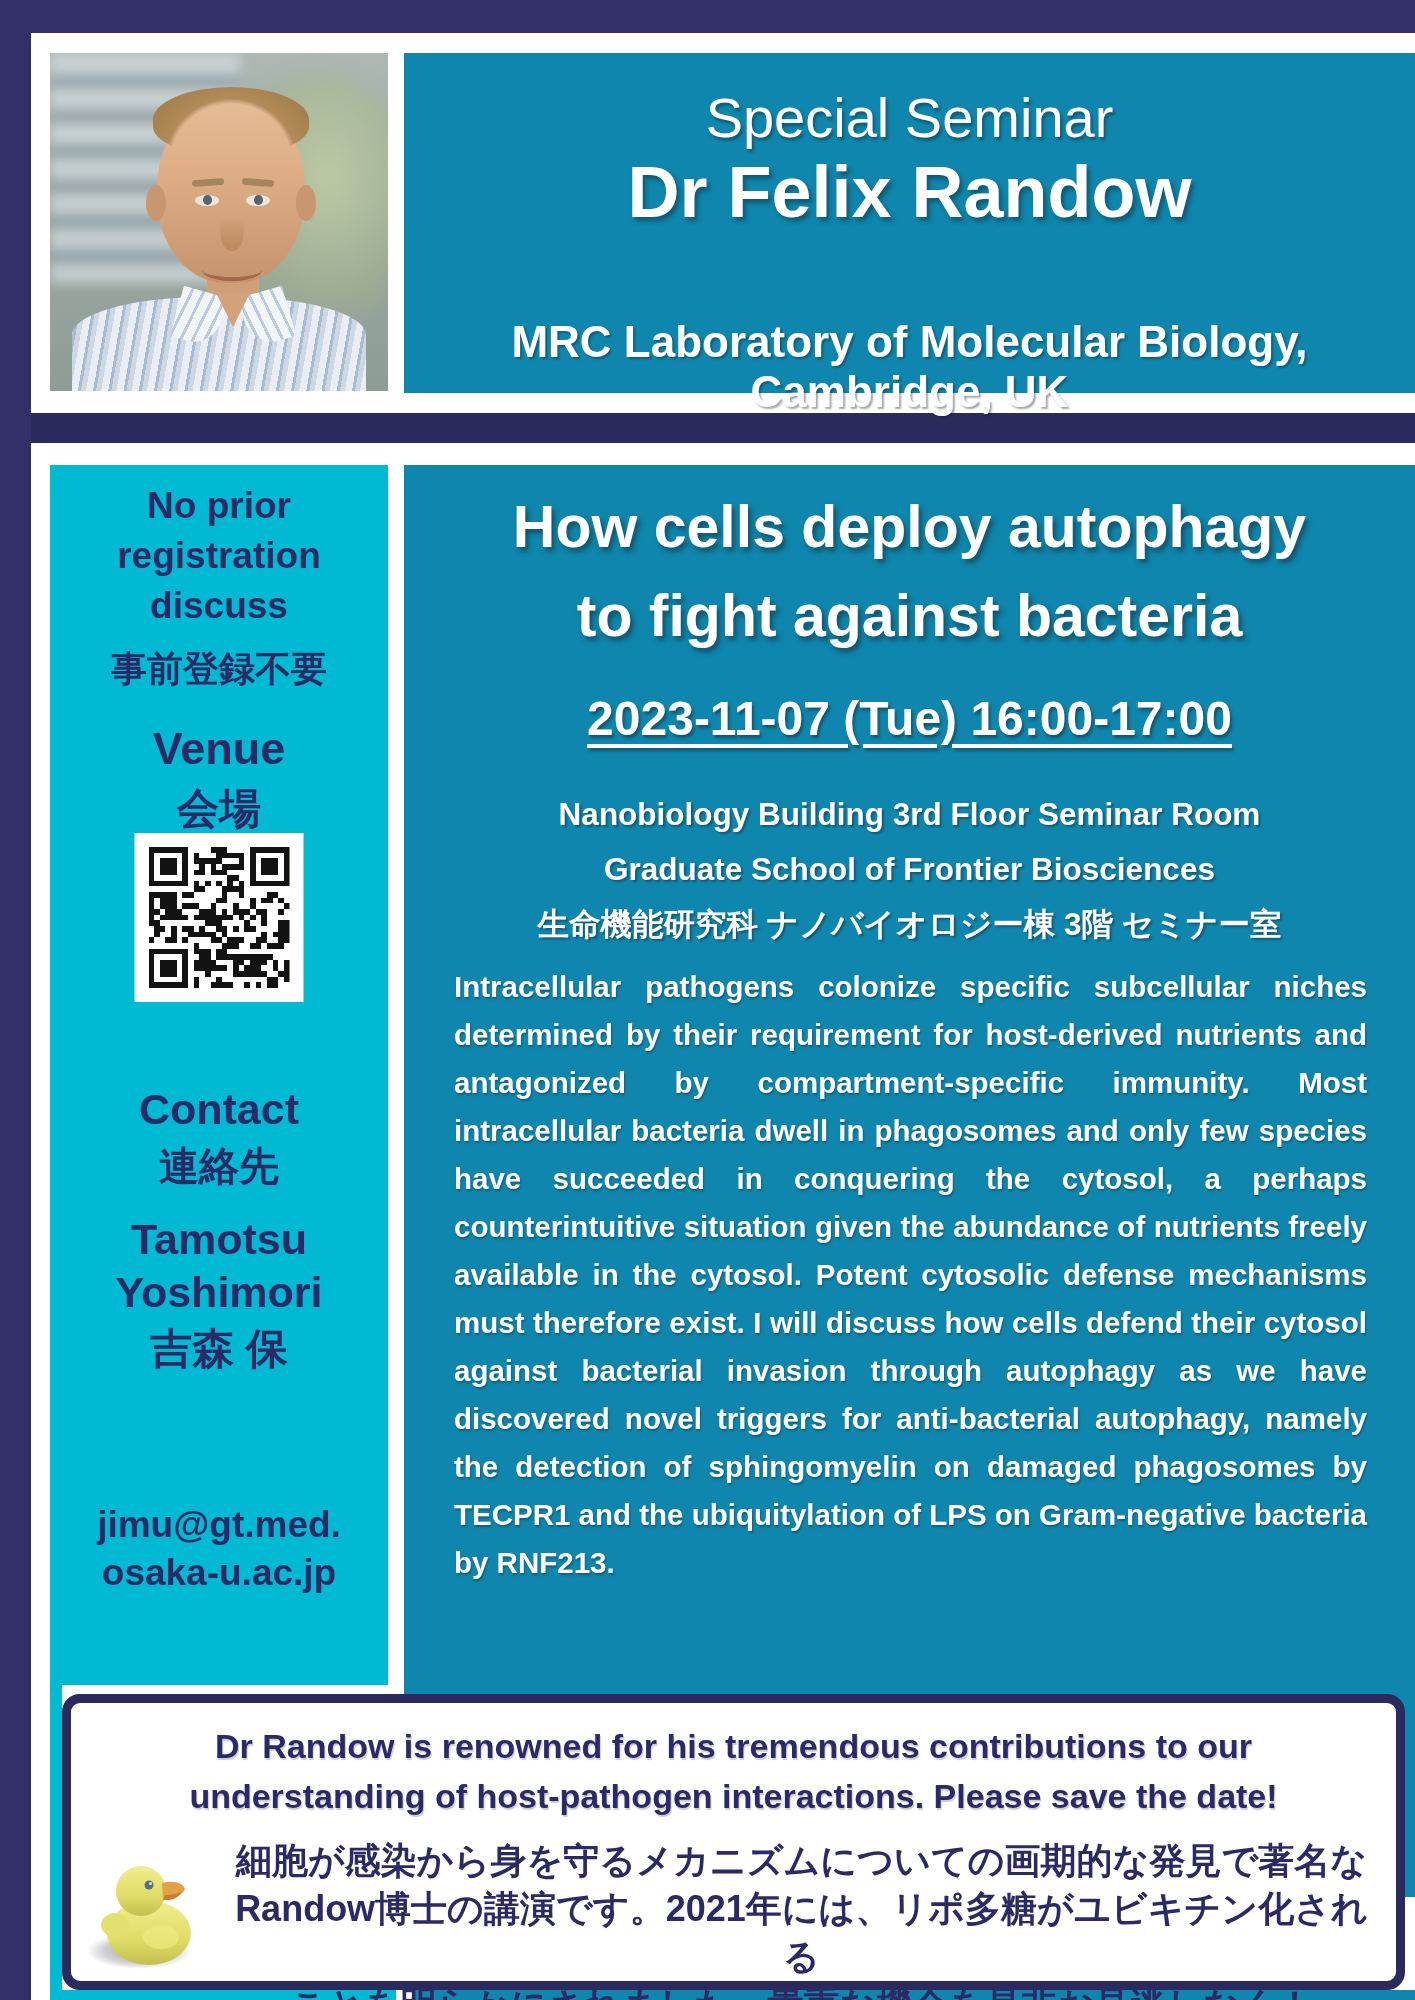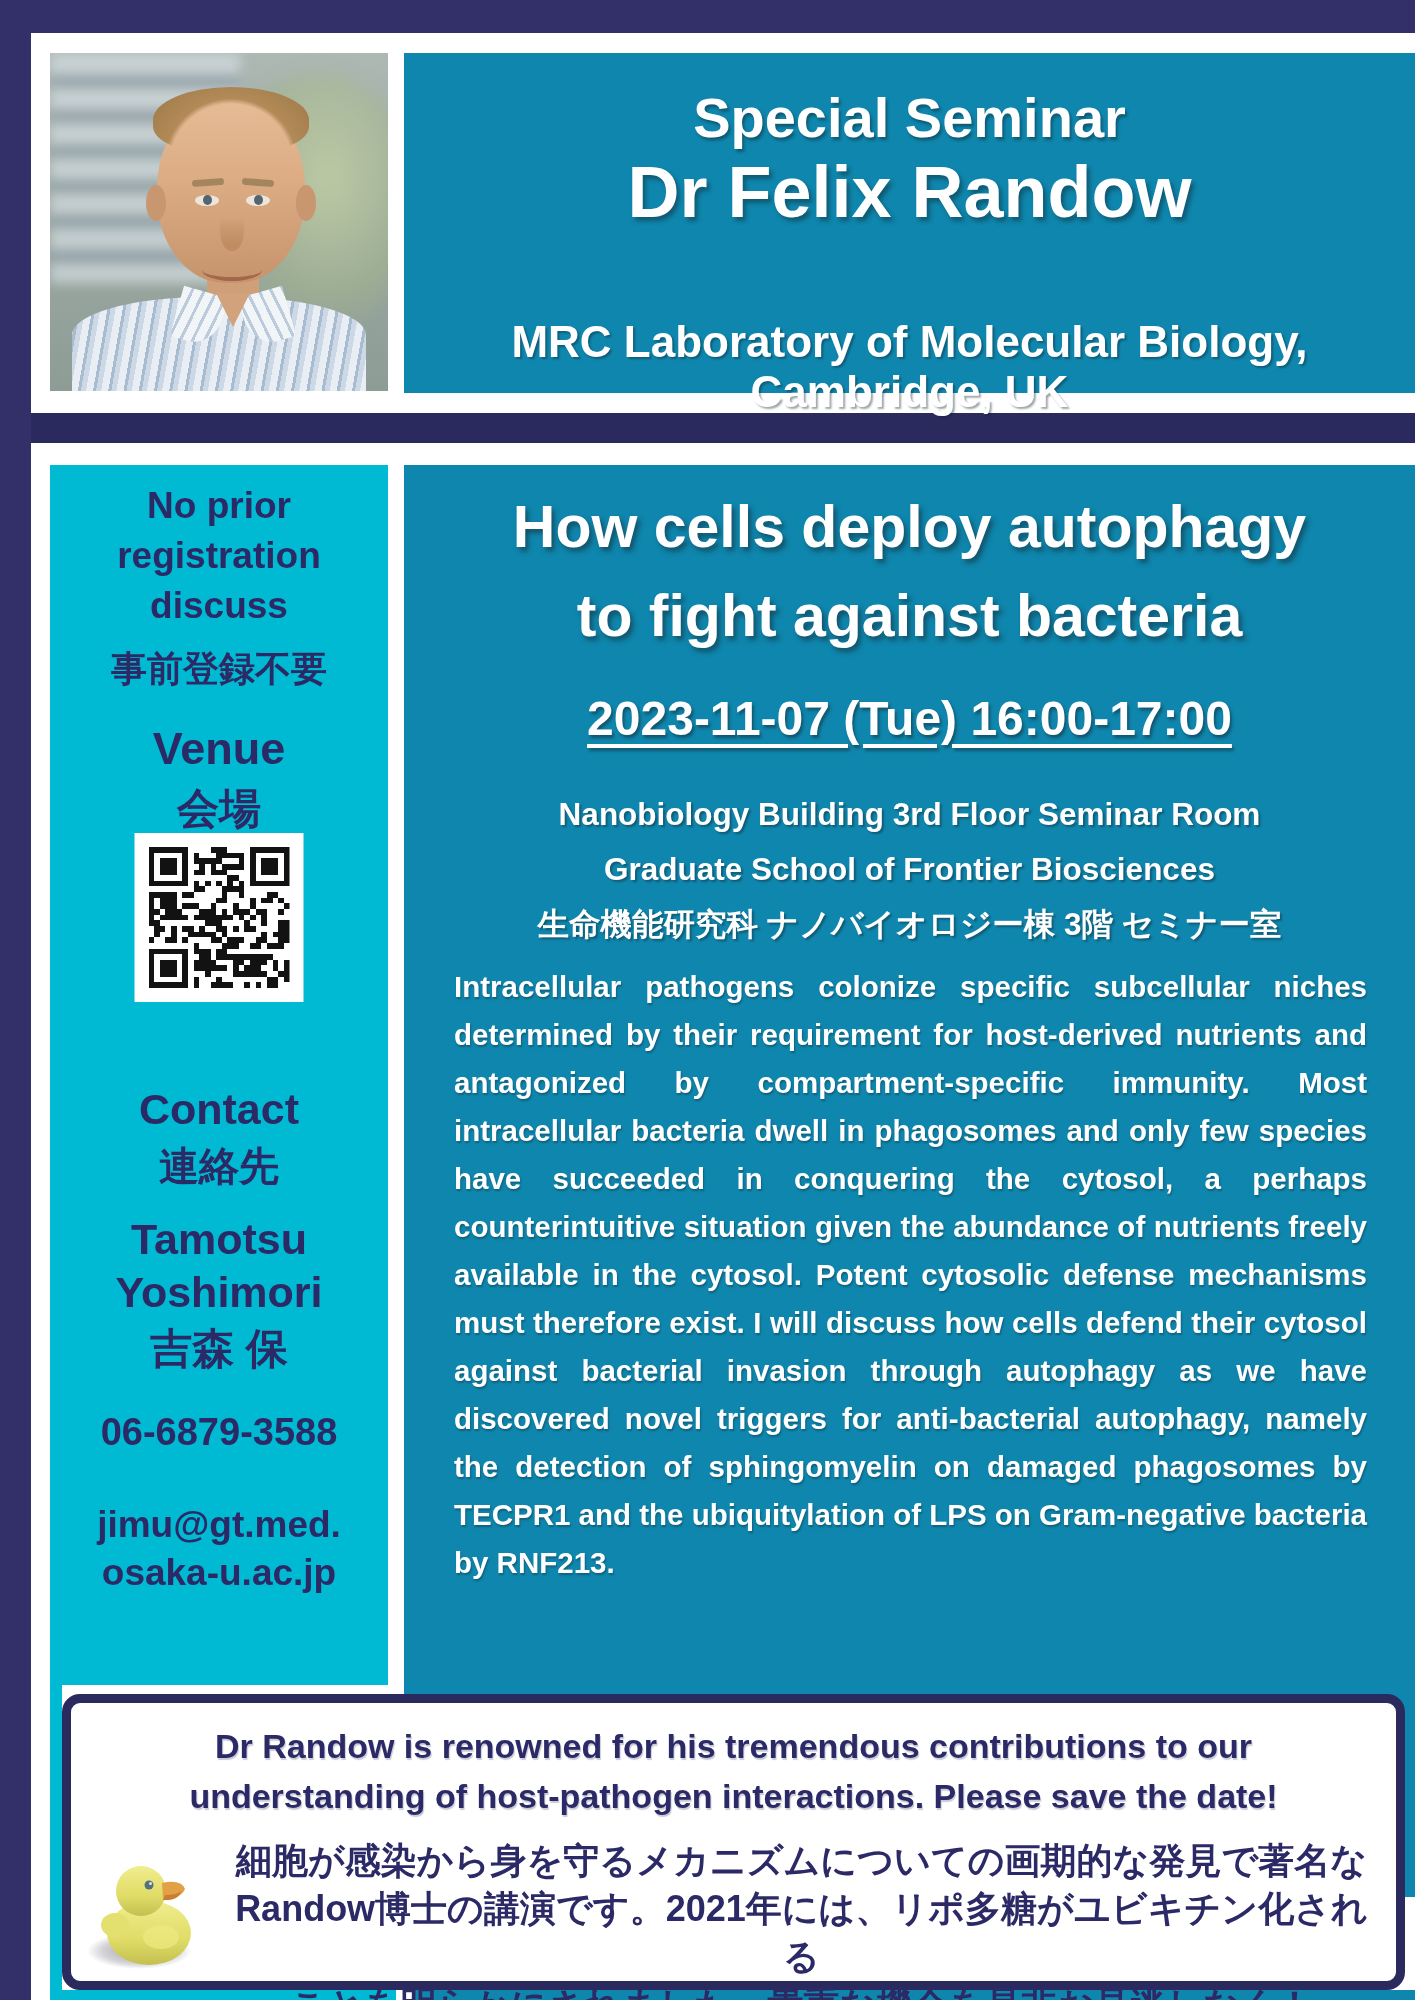--- a/index.html
+++ b/index.html
@@ -44,21 +44,21 @@
     background:repeating-linear-gradient(100deg,#e9eef4 0 7px,#a9bccf 7px 10px,#ccd8e5 10px 15px);}
   .ph-collar-l{left:126px;top:238px;width:46px;height:52px;transform:rotate(16deg);
     background:repeating-linear-gradient(100deg,#f2f5f8 0 8px,#bccbdb 8px 11px);border-radius:0 0 60% 10%;}
   .ph-collar-r{left:194px;top:238px;width:46px;height:52px;transform:rotate(-16deg);
     background:repeating-linear-gradient(80deg,#f2f5f8 0 8px,#bccbdb 8px 11px);border-radius:0 0 10% 60%;}
   .ph-vskin{left:166px;top:240px;width:34px;height:34px;background:#d2a27c;
     clip-path:polygon(0 0,100% 0,50% 100%);}
 
   
   .header-panel{left:404px;top:53px;width:1011px;height:340px;background:#0f86ad;color:#fff;text-align:center;}
-  .kicker{position:absolute;left:0;right:0;top:32px;font-size:56px;font-weight:bold;
+  .kicker{position:absolute;left:0;right:0;top:32px;font-size:56px;font-weight:normal;
     text-shadow:2px 3px 3px rgba(15,35,45,.45);}
   .speaker{position:absolute;left:0;right:0;top:98px;font-size:72px;font-weight:bold;
     text-shadow:3px 4px 4px rgba(15,35,45,.45);}
   .affil{position:absolute;left:0;right:0;top:264px;font-size:44px;font-weight:bold;
     text-shadow:2px 2px 2px rgba(15,35,45,.4);}
 
   
   .sidebar{left:50px;top:465px;width:338px;height:1220px;background:#00b9d2;color:#2b2a66;text-align:center;font-weight:bold;}
   .sb{position:absolute;left:0;right:0;}
   .reg-en{top:16px;font-size:37px;line-height:50px;}
@@ -472,21 +472,20 @@
         <rect x="22" y="24" width="1" height="1" fill="#121212"></rect>
       </svg>
   </div>
   <div class="sb contact-en">Contact</div>
   <div class="sb contact-ja">連絡先</div>
   <div class="sb name-en">
     <div>Tamotsu</div>
     <div>Yoshimori</div>
   </div>
   <div class="sb name-ja">吉森 保</div>
-  <div class="sb phone">06-6879-3588</div>
   <div class="sb email">
     <div>jimu@gt.med.</div>
     <div>osaka-u.ac.jp</div>
   </div>
 </div>
 
 <div class="abs main-panel">
   <div class="m-title">
     <div>How cells deploy autophagy</div>
     <div>to fight against bacteria</div>

